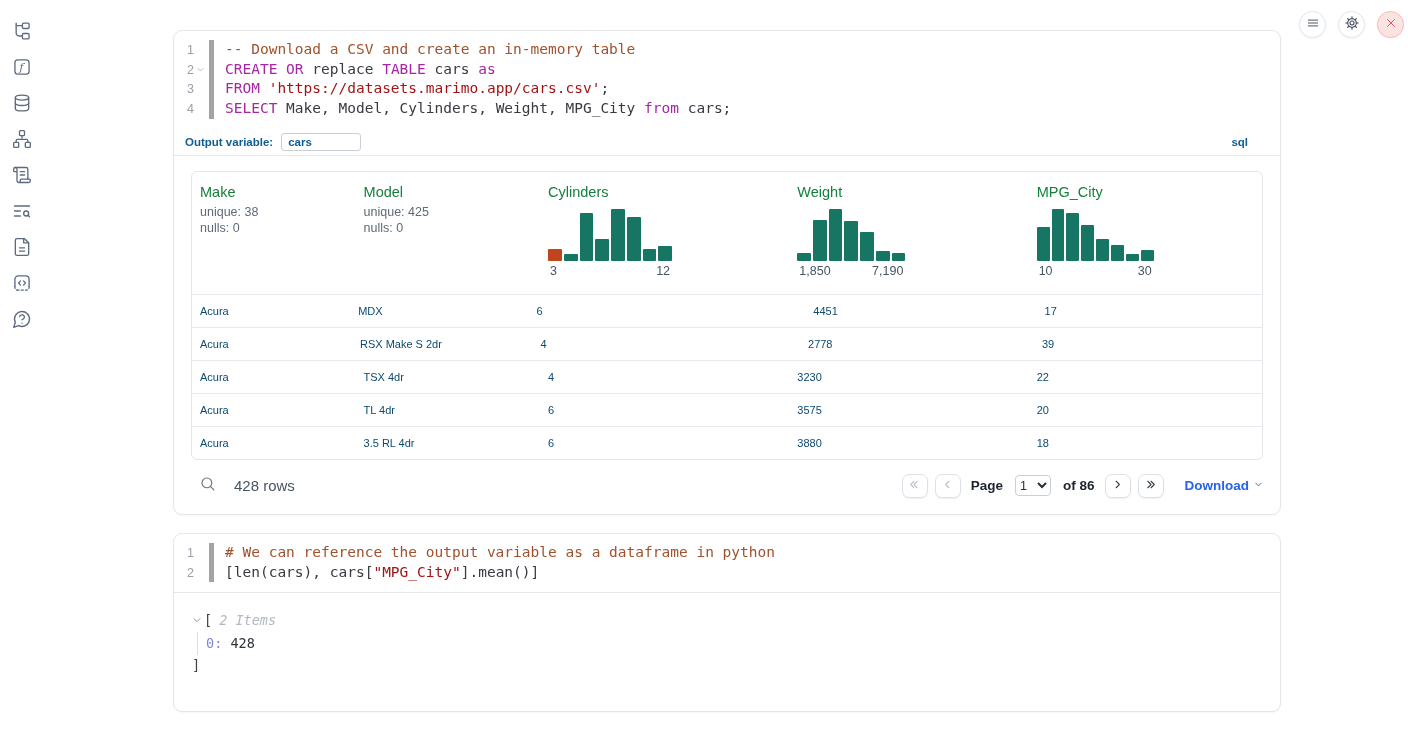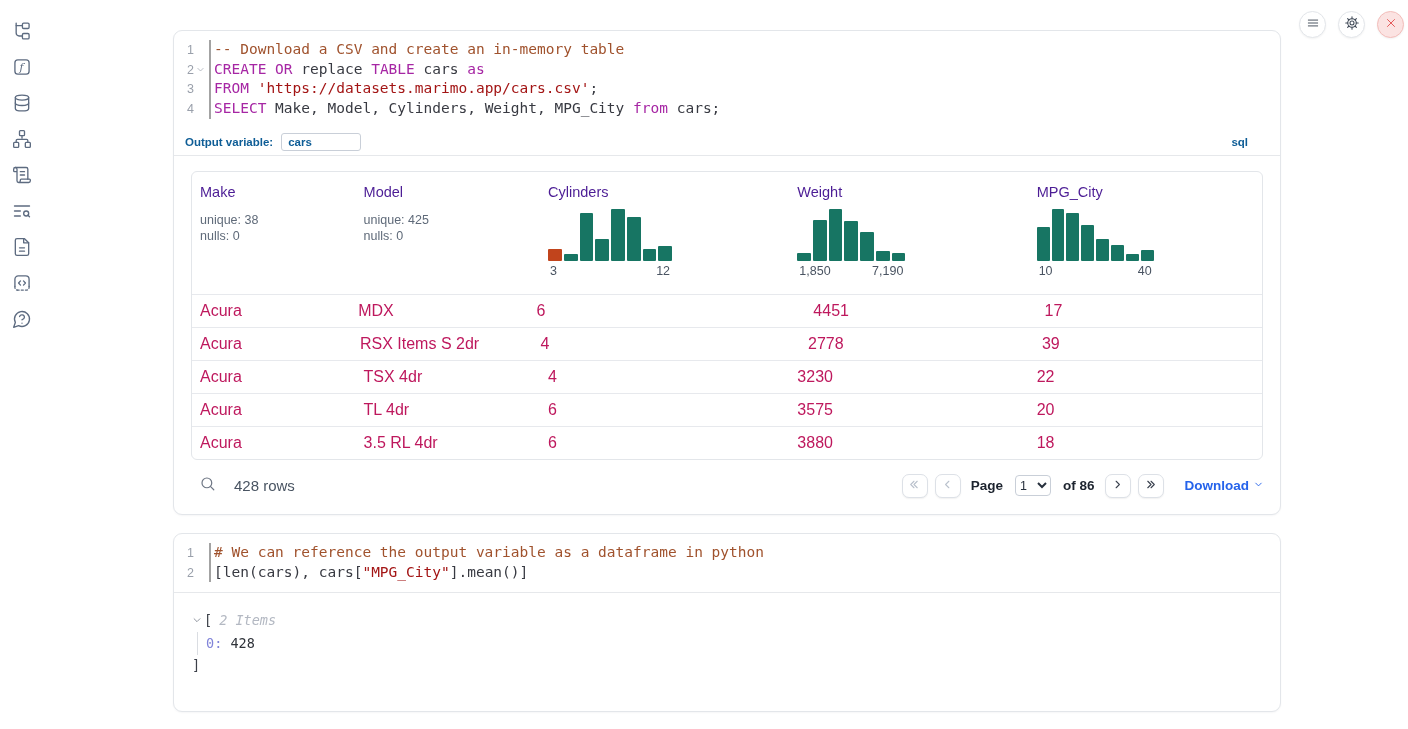--- a/index.html
+++ b/index.html
@@ -22,41 +22,41 @@
   .cell{position:absolute;left:173px;width:1108px;border:1px solid #e3e6ea;border-radius:9px;background:#fff;box-shadow:0 1px 2px rgba(16,24,40,.04)}
   .cell-sql{top:30px;height:485px}
   .cell-py{top:533px;height:179px}
 
   
   .code-area{padding:9px 0 10px}
   .code-line{display:flex;height:19.7px;line-height:19.7px;font-family:"DejaVu Sans Mono",monospace;font-size:14.5px}
   .ln{width:20px;text-align:right;color:#9aa0ab;font-size:12.5px;font-family:"Liberation Sans",sans-serif;line-height:20px}
   .fold{width:13px;display:flex;align-items:center;justify-content:center}
   .fold svg{stroke:#9aa0ab;fill:none;stroke-width:1.8;stroke-linecap:round;stroke-linejoin:round}
-  .codecol{border-left:2px solid #a3a3a3;padding-left:3px;margin-left:2px;white-space:pre;flex:1}
+  .codecol{border-left:5px solid #a3a3a3;padding-left:11px;margin-left:2px;white-space:pre;flex:1}
   .tk-kw{color:#a626a4}.tk-tx{color:#383a42}.tk-cm{color:#a0522d}.tk-st{color:#a31515}
 
   
   .outvar-row{height:27px;display:flex;align-items:center;padding:0 32px 0 11px;border-bottom:1px solid #e6e8eb}
   .outvar-label{color:#0e5d96;font-weight:bold;font-size:11.5px}
   .outvar-input{width:80px;height:18px;margin-left:8px;border:1px solid #c9cfd8;border-radius:3px;font-size:11.5px;font-weight:bold;color:#0e5d96;padding:0 6px;font-family:"Liberation Sans",sans-serif;outline:none}
   .lang-badge{margin-left:auto;color:#0e5d96;font-weight:bold;font-size:11.5px}
 
   
   .table-card{margin:15px 17px 0;border:1px solid #e3e6ea;border-radius:6px;overflow:hidden}
   .thead{display:flex;height:122px}
   .th{padding:12px 8px 0;cursor:pointer}
-  .th-label{font-size:14.5px;color:#4c1d95}
-  .th-stats{margin-top:12px;font-size:12.5px;color:#5f6a79;line-height:16px}
+  .th-label{font-size:14.5px;color:#15803d}
+  .th-stats{margin-top:4px;font-size:12.5px;color:#5f6a79;line-height:16px}
   .hist{margin-top:9px}
   .hist-bars{display:flex;align-items:flex-end;gap:2px;height:52px}
   .hist-bar{flex:1;border-radius:1px}
   .hist-labels{display:flex;justify-content:space-between;font-size:12.5px;color:#4a5462;margin-top:3px;padding:0 2px}
   .trow{display:flex;height:33px;border-top:1px solid #e7e9ed;align-items:center;cursor:pointer}
-  .td{padding:0 8px;font-size:16px;color:#be185d;white-space:nowrap;overflow:hidden}
+  .td{padding:0 8px;font-size:11px;color:#0c4a6e;white-space:nowrap;overflow:hidden}
 
   
   .table-footer{display:flex;align-items:center;justify-content:space-between;padding:0 16px 0 25px;height:52px}
   .footer-left{display:flex;align-items:center;gap:17px;color:#495462;font-size:15px}
   .footer-left svg{stroke:#6e7684;fill:none;stroke-width:1.6;stroke-linecap:round}
   .footer-right{display:flex;align-items:center;gap:7px}
   .pg-btn{width:26px;height:24px;border:1px solid #dde1e7;border-radius:7px;background:#fff;display:flex;align-items:center;justify-content:center;box-shadow:0 1px 1.5px rgba(0,0,0,.06);cursor:pointer}
   .pg-btn svg{fill:none;stroke-width:2;stroke-linecap:round;stroke-linejoin:round}
   .pg-btn.dis svg{stroke:#b9c1cc}
   .pg-btn.en svg{stroke:#39414e}
@@ -274,36 +274,36 @@
               <div class="hist-bar" style="height: 52px; background: rgb(23, 117, 99);"></div>
               <div class="hist-bar" style="height: 48px; background: rgb(23, 117, 99);"></div>
               <div class="hist-bar" style="height: 36px; background: rgb(23, 117, 99);"></div>
               <div class="hist-bar" style="height: 22px; background: rgb(23, 117, 99);"></div>
               <div class="hist-bar" style="height: 16px; background: rgb(23, 117, 99);"></div>
               <div class="hist-bar" style="height: 7px; background: rgb(23, 117, 99);"></div>
               <div class="hist-bar" style="height: 11px; background: rgb(23, 117, 99);"></div>
             </div>
             <div class="hist-labels">
               <span>10</span>
-              <span>40</span>
+              <span>30</span>
             </div>
           </div>
         </div>
       </div>
     <div id="tbody">
         <div class="trow">
           <div class="td" style="width: 164px;">Acura</div>
           <div class="td" style="width: 185px;">MDX</div>
           <div class="td" style="width: 250px;">6</div>
           <div class="td" style="width: 240px; margin-left: 36px;">4451</div>
           <div class="td" style="width: 234px;">17</div>
         </div>
         <div class="trow">
           <div class="td" style="width: 164px;">Acura</div>
-          <div class="td" style="width: 185px;">RSX Items S 2dr</div>
+          <div class="td" style="width: 185px;">RSX Make S 2dr</div>
           <div class="td" style="width: 250px;">4</div>
           <div class="td" style="width: 240px; margin-left: 24px;">2778</div>
           <div class="td" style="width: 234px;">39</div>
         </div>
         <div class="trow">
           <div class="td" style="width: 164px;">Acura</div>
           <div class="td" style="width: 185px;">TSX 4dr</div>
           <div class="td" style="width: 250px;">4</div>
           <div class="td" style="width: 240px;">3230</div>
           <div class="td" style="width: 234px;">22</div>

